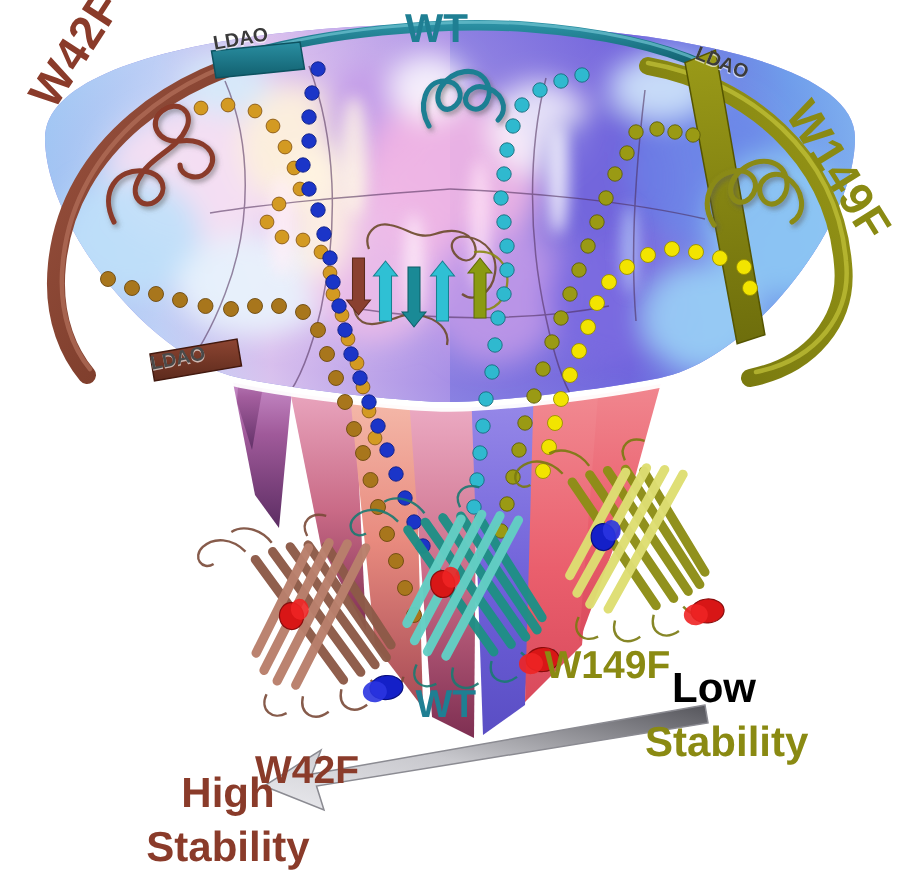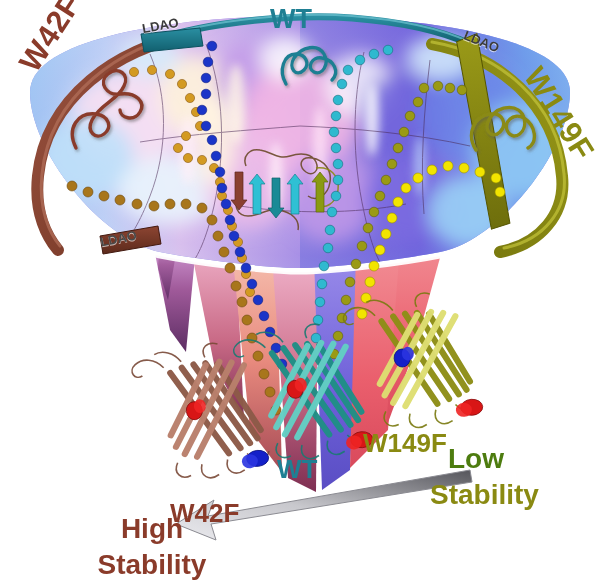--- a/index.html
+++ b/index.html
@@ -495,17 +495,17 @@
   <div class="lbl variantname" style="left:277px;top:456px;color:#1f7f93;">WT</div>
 
   <div class="lbl variantname" style="left:363px;top:430px;color:#8a8a12;">W149F</div>
 
   <div style="position:absolute;left:92px;top:513px;text-align:center;width:120px;">
     <div class="stab" style="color:#8a3b2a;">High</div>
     <div class="stab" style="color:#8a3b2a;margin-top:4px;">Stability</div>
   </div>
 
   <div style="position:absolute;left:448px;top:443px;text-align:left;width:150px;">
-    <div class="stab" style="color:#4d7c0f;">Low</div>
+    <div class="stab" style="color:#000000;">Low</div>
     <div class="stab" style="color:#8a8a12;margin-top:4px;margin-left:-18px;">Stability</div>
   </div>
 
 </div>
 
 </body></html>

